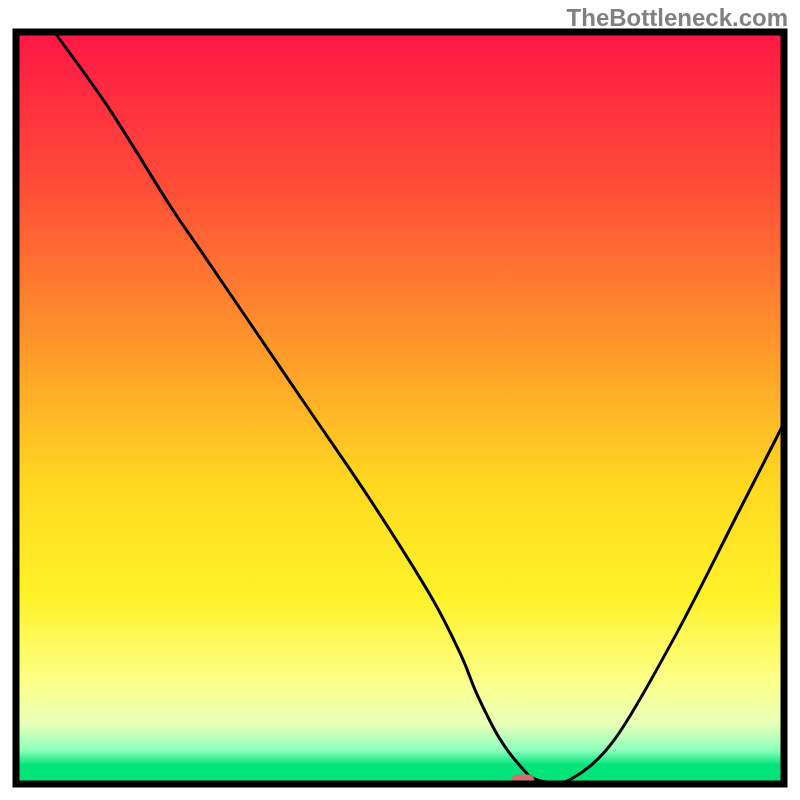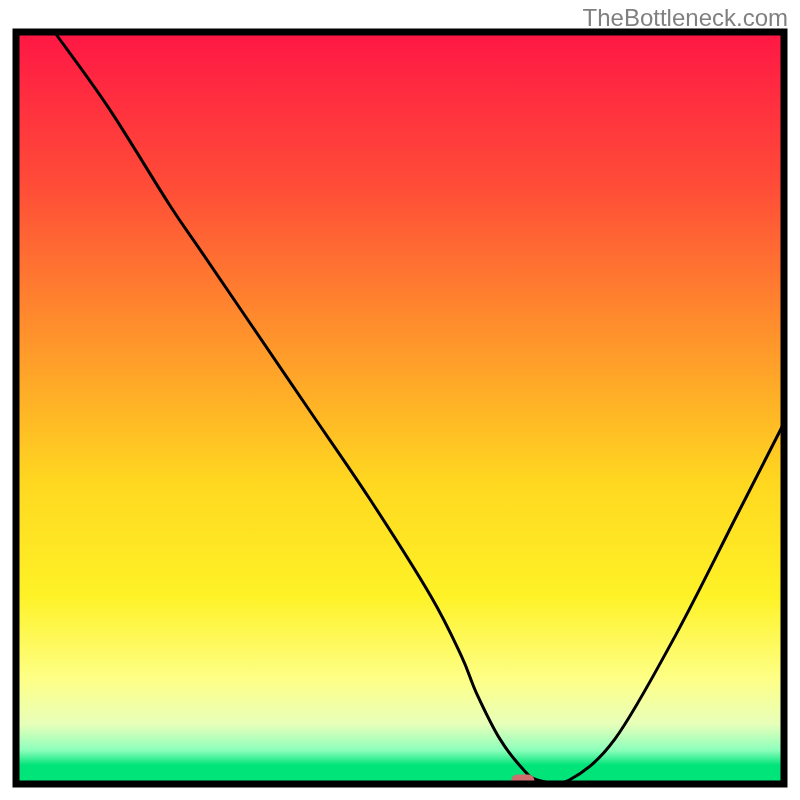--- a/index.html
+++ b/index.html
@@ -14,21 +14,21 @@
     position: relative;
     width: 800px;
     height: 800px;
   }
   .watermark {
     position: absolute;
     top: 4px;
     right: 12px;
     color: #808080;
     font-size: 24px;
-    font-weight: 400;
+    font-weight: 700;
     user-select: none;
   }
   svg.chart {
     position: absolute;
     top: 0;
     left: 0;
   }
 </style>
 </head>
 <body>

